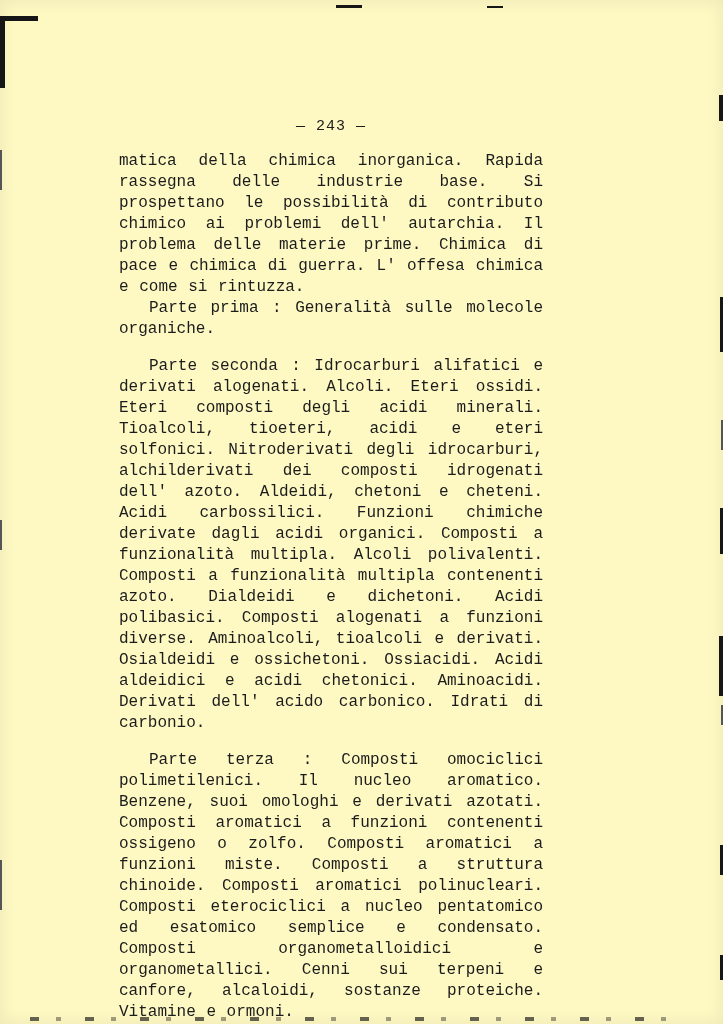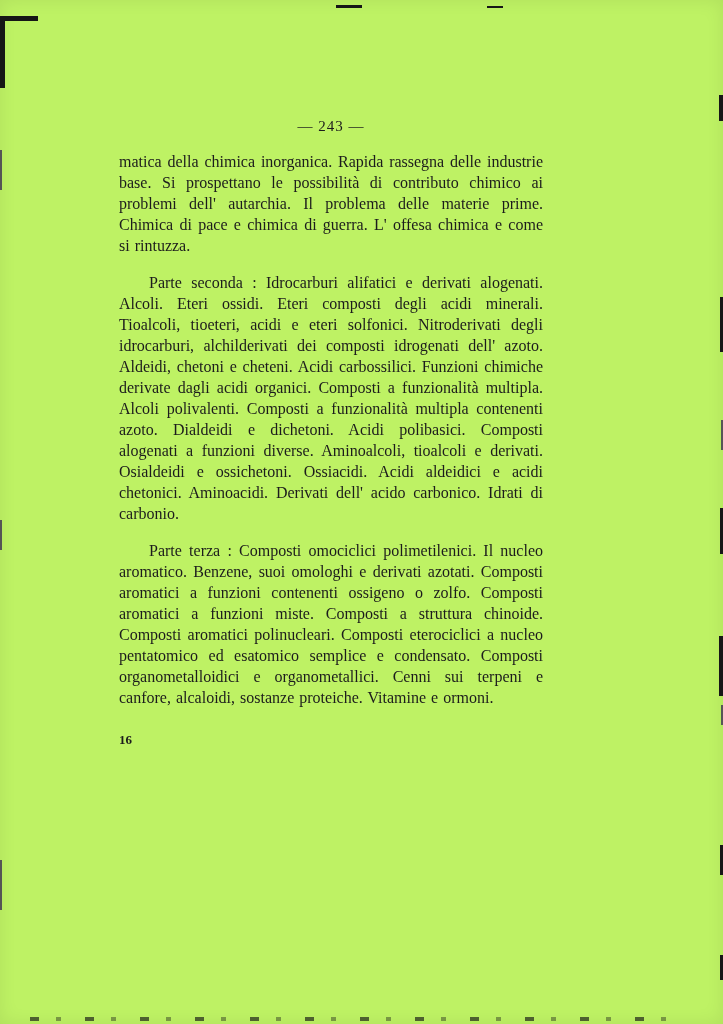--- a/index.html
+++ b/index.html
@@ -4,23 +4,23 @@
 <style>
   html, body {
     margin: 0;
     padding: 0;
     background: #e9e9e6;
   }
   .page {
     position: relative;
     width: 723px;
     height: 1024px;
-    background: #bef264;
+    background: #fef9c3;
     overflow: hidden;
-    font-family: Liberation Serif, serif;
+    font-family: Liberation Mono, monospace;
     color: #1c1c1c;
     box-shadow: inset 0 0 18px rgba(0,0,0,0.08);
   }
   .content {
     position: absolute;
     left: 119px;
     top: 118px;
     width: 424px;
   }
   .page-number {
@@ -103,20 +103,21 @@
 
   <div class="content">
 
     <div class="page-number">— 243 —</div>
 
     <p>matica della chimica inorganica. Rapida rassegna delle industrie base. Si prospettano le possibilità di contributo chimico ai problemi dell' autarchia. Il problema delle materie prime. Chimica di pace e chimica di guerra. L' offesa chimica e come si rintuzza.</p>
 
 
 
 
+    <p class="indent space-after">Parte prima : Generalità sulle molecole organiche.</p>
 
     <p class="indent para-gap">Parte seconda : Idrocarburi alifatici e derivati alogenati. Alcoli. Eteri ossidi. Eteri composti degli acidi minerali. Tioalcoli, tioeteri, acidi e eteri solfonici. Nitroderivati degli idrocarburi, alchilderivati dei composti idrogenati dell' azoto. Aldeidi, chetoni e cheteni. Acidi carbossilici. Funzioni chimiche derivate dagli acidi organici. Composti a funzionalità multipla. Alcoli polivalenti. Composti a funzionalità multipla contenenti azoto. Dialdeidi e dichetoni. Acidi polibasici. Composti alogenati a funzioni diverse. Aminoalcoli, tioalcoli e derivati. Osialdeidi e ossichetoni. Ossiacidi. Acidi aldeidici e acidi chetonici. Aminoacidi. Derivati dell' acido carbonico. Idrati di carbonio.</p>
 
     <p class="indent para-gap">Parte terza : Composti omociclici polimetilenici. Il nucleo aromatico. Benzene, suoi omologhi e derivati azotati. Composti aromatici a funzioni contenenti ossigeno o zolfo. Composti aromatici a funzioni miste. Composti a struttura chinoide. Composti aromatici polinucleari. Composti eterociclici a nucleo pentatomico ed esatomico semplice e condensato. Composti organometalloidici e organometallici. Cenni sui terpeni e canfore, alcaloidi, sostanze proteiche. Vitamine e ormoni.</p>
 
 
     <div class="footer-number">16</div>
 
   </div>
 </div>

